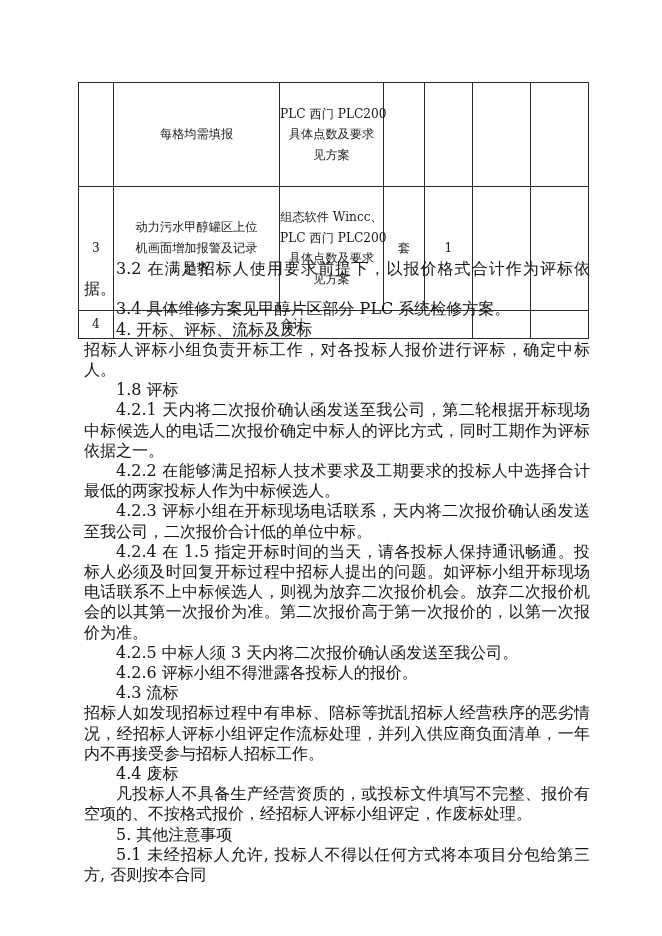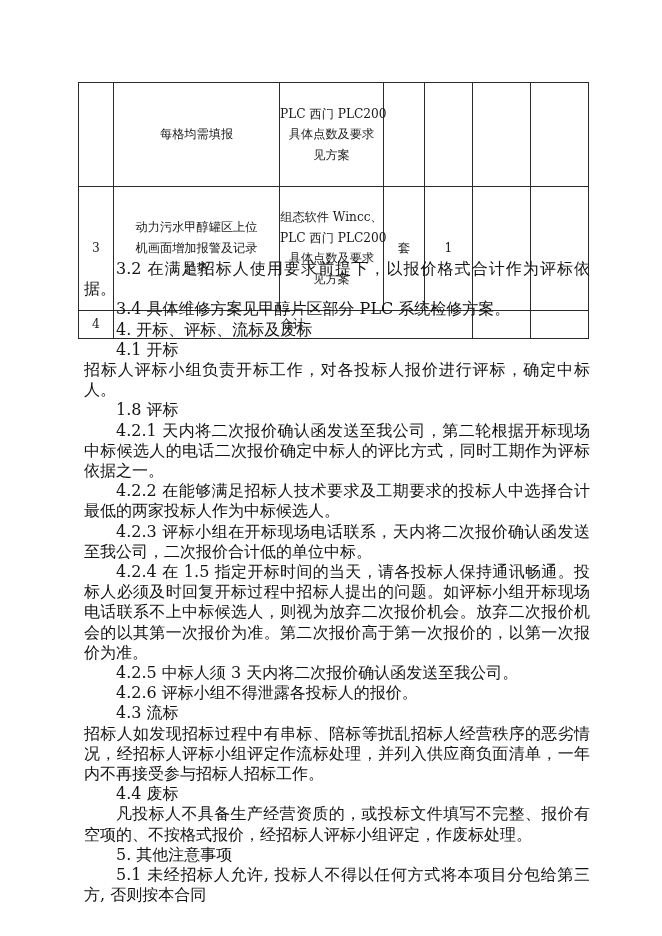--- a/index.html
+++ b/index.html
@@ -144,21 +144,20 @@
         </tr>
 
       </tbody>
     </table>
   </div>
 
   <div class="body-text">
     <p class="ind">3.2 在满足招标人使用要求前提下，以报价格式合计作为评标依据。</p>
     <p class="ind">3.4 具体维修方案见甲醇片区部分 PLC 系统检修方案。</p>
     <p class="ind">4.  开标、评标、流标及废标</p>
-    <p class="ind">4.1  开标</p>
     <p class="noind">招标人评标小组负责开标工作，对各投标人报价进行评标，确定中标人。</p>
     <p class="ind">1.8  评标</p>
     <p class="ind">4.2.1 天内将二次报价确认函发送至我公司，第二轮根据开标现场中标候选人的电话二次报价确定中标人的评比方式，同时工期作为评标依据之一。</p>
     <p class="ind">4.2.2 在能够满足招标人技术要求及工期要求的投标人中选择合计最低的两家投标人作为中标候选人。</p>
     <p class="ind">4.2.3  评标小组在开标现场电话联系，天内将二次报价确认函发送至我公司，二次报价合计低的单位中标。</p>
     <p class="ind">4.2.4  在 1.5 指定开标时间的当天，请各投标人保持通讯畅通。投标人必须及时回复开标过程中招标人提出的问题。如评标小组开标现场电话联系不上中标候选人，则视为放弃二次报价机会。放弃二次报价机会的以其第一次报价为准。第二次报价高于第一次报价的，以第一次报价为准。</p>
     <p class="ind">4.2.5 中标人须 3 天内将二次报价确认函发送至我公司。</p>
     <p class="ind">4.2.6  评标小组不得泄露各投标人的报价。</p>
     <p class="ind">4.3  流标</p>
     <p class="noind">招标人如发现招标过程中有串标、陪标等扰乱招标人经营秩序的恶劣情况，经招标人评标小组评定作流标处理，并列入供应商负面清单，一年内不再接受参与招标人招标工作。</p>

